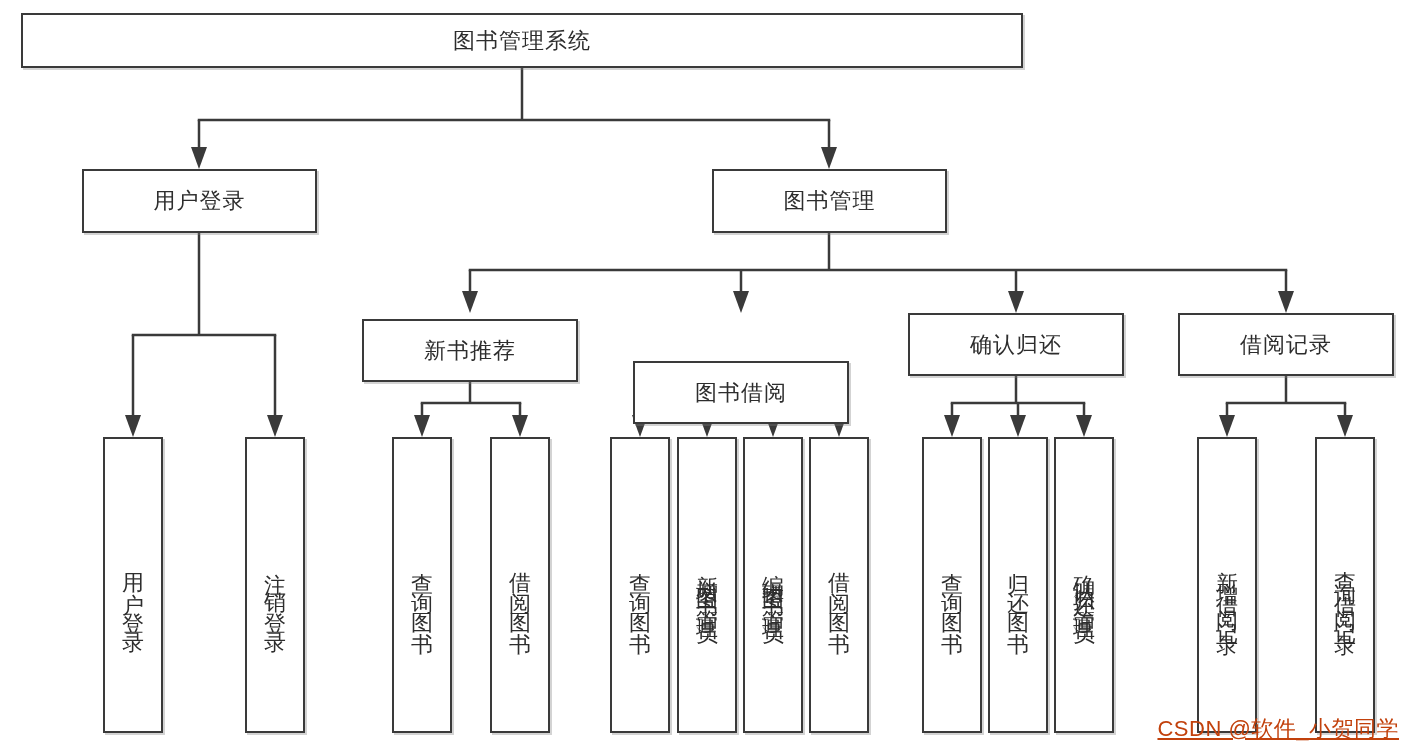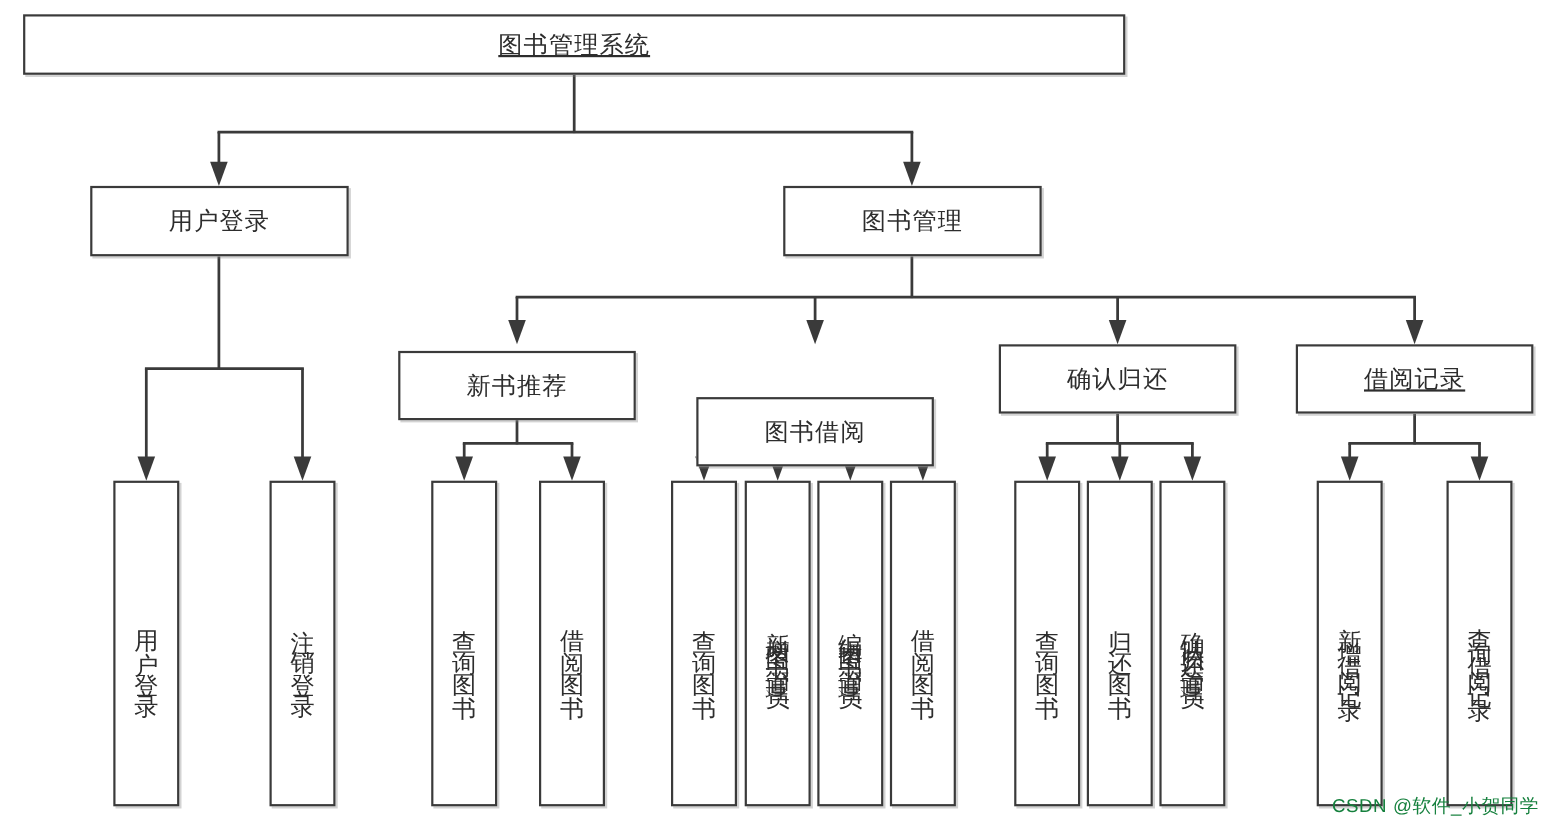--- a/index.html
+++ b/index.html
@@ -8,42 +8,43 @@
     font-family:"Liberation Sans","DejaVu Sans",sans-serif;
   }
   svg.connectors{position:absolute;left:0;top:0;width:1405px;height:747px;}
   .node{
     position:absolute;background:#fff;border:2.5px solid #3a3a3a;
     display:flex;align-items:center;justify-content:center;
     color:#2d2d2d;box-shadow:2px 2px 0 rgba(130,130,130,.35);
     box-sizing:border-box;
   }
   .node.h{font-size:22px;letter-spacing:1px;}
-  .root-node{left:21px;top:13px;width:1002px;height:55px;text-decoration:underline;}
+  .root-node{left:21px;top:13px;width:1002px;height:55px;}
   .n-user-login{left:82px;top:169px;width:235px;height:64px;}
   .n-book-mgmt{left:712px;top:169px;width:235px;height:64px;}
   .n-recommend{left:362px;top:295px;width:216px;height:63px;margin-top:24px;}
   .n-borrow{left:633px;top:313px;width:216px;height:63px;margin-top:48px;}
   .n-current{left:908px;top:313px;width:216px;height:63px;}
-  .n-records{left:1178px;top:313px;width:216px;height:63px;text-decoration:underline;}
+  .n-records{left:1178px;top:313px;width:216px;height:63px;}
   .leaf{position:absolute;top:437px;width:60px;height:296px;}
   .leaf .v-label{
     writing-mode:vertical-rl;text-orientation:mixed;
     font-size:22px;color:#2d2d2d;line-height:1;white-space:nowrap;
   }
   .sp-l{letter-spacing:20px;padding-bottom:0;margin-bottom:-20px;}
   .sp-m{letter-spacing:13px;margin-bottom:-13px;}
   .sp-s{letter-spacing:7px;margin-bottom:-7px;}
   .l1{left:103px;} .l2{left:245px;} .l3{left:392px;} .l4{left:490px;}
   .l5{left:610px;} .l6{left:677px;} .l7{left:743px;} .l8{left:809px;}
   .l9{left:922px;} .l10{left:988px;} .l11{left:1054px;}
   .l12{left:1197px;} .l13{left:1315px;}
   .watermark{
-    position:absolute;right:6px;bottom:3px;font-size:17px;color:#15803d;
+    position:absolute;right:6px;bottom:3px;font-size:22px;color:#c2410c;
     letter-spacing:.5px;
+    text-decoration:underline;
   }
 </style>
 </head>
 <body>
 
 <div id="canvas">
 
   <svg class="connectors" viewBox="0 0 1405 747" xmlns="http://www.w3.org/2000/svg">
     <g stroke="#3a3a3a" stroke-width="2.5" fill="#3a3a3a">
       <line x1="522" y1="68" x2="522" y2="121"></line>

